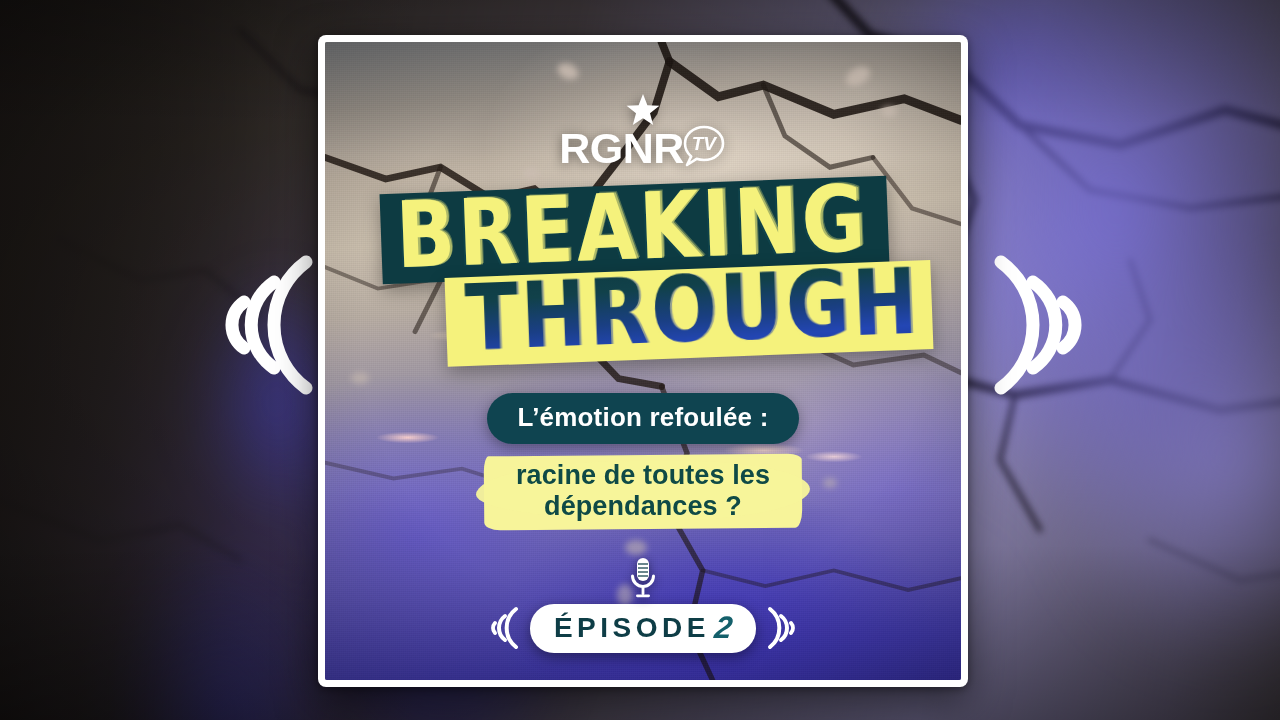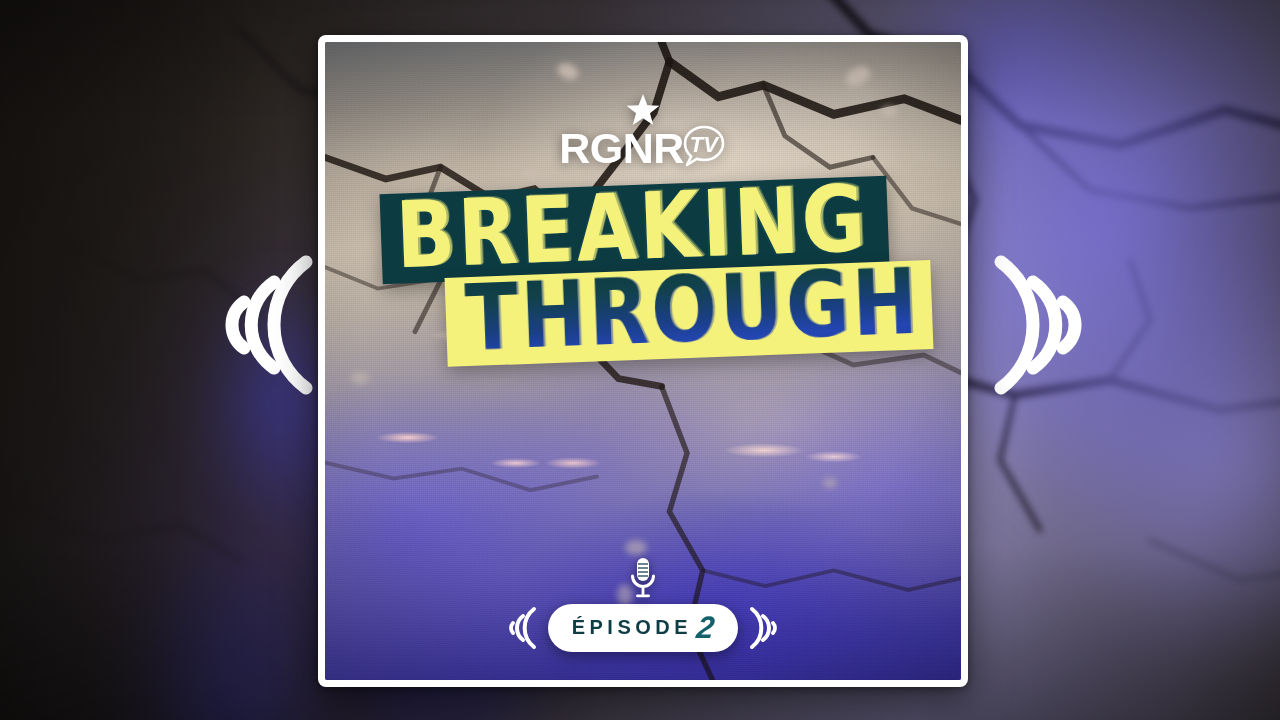--- a/index.html
+++ b/index.html
@@ -276,21 +276,21 @@
   #episode-row { display:flex; align-items:center; gap:7px; }
   #episode-pill {
     background:#ffffff;
     border-radius:24px;
     padding:8px 24px 9px;
     display:flex; align-items:center; gap:4px;
     box-shadow:0 4px 14px rgba(0,0,0,0.40);
   }
   #episode-label {
     color:#0e3d46;
-    font-size:20px;
+    font-size:28px;
     font-weight:bold;
     letter-spacing:4.5px;
   }
   #episode-number {
     color:#14606b;
     font-size:31px;
     font-weight:bold;
     font-style:italic;
     line-height:1;
     transform:skewX(-8deg);
@@ -392,34 +392,41 @@
       <div id="brand-logo">
         <svg width="34" height="32" viewBox="0 0 34 32" style="margin-bottom:1px;">
           <polygon points="17,0 21.4,11.2 33.4,11.7 24,19.2 27.2,31 17,24.2 6.8,31 10,19.2 0.6,11.7 12.6,11.2" fill="#ffffff"></polygon>
         </svg>
         <div id="brand-wordmark">
           <span>RGNR</span>
           <span style="position:relative;display:inline-block;width:46px;height:46px;margin-left:-3px;margin-top:-2px;">
             <svg width="46" height="46" viewBox="0 0 46 46" style="position:absolute;inset:0;">
               <path d="M23 2 C33.5 2 42 9.4 42 18.5 C42 27.6 33.5 35 23 35 C20.4 35 17.9 34.6 15.6 33.8 L6 40 L10.2 31.4 C6.4 28.2 4 23.7 4 18.5 C4 9.4 12.5 2 23 2 Z" fill="none" stroke="#ffffff" stroke-width="2.6" stroke-linejoin="round"></path>
             </svg>
-            <span style="position:absolute;left:0;right:0;top:9px;text-align:center;font-size:22px;font-style:italic;font-weight:bold;color:#ffffff;letter-spacing:0;">TV</span>
+            <span style="position:absolute;left:0;right:0;top:9px;text-align:center;font-size:19px;font-style:italic;font-weight:bold;color:#ffffff;letter-spacing:0;">TV</span>
           </span>
         </div>
       </div>
 
       <div id="title-block">
         <div class="slab" id="title-line1-slab">
           <span id="title-line1">BREAKING</span>
         </div>
         <div class="slab" id="title-line2-slab">
           <span id="title-line2">THROUGH</span>
         </div>
       </div>
 
+      <div id="subtitle-block">
+        <div id="subtitle-pill">L’émotion refoulée :</div>
+        <div id="subtitle-highlight">
+          <span class="sub-line">racine de toutes les</span>
+          <span class="sub-line">dépendances ?</span>
+        </div>
+      </div>
 
       <div id="episode-block">
         <svg id="mic-icon" width="34" height="44" viewBox="0 0 34 44">
           <g fill="#ffffff">
             <rect x="11" y="2" width="12" height="23" rx="6"></rect>
             <rect x="15.6" y="31" width="2.8" height="8" rx="1.2"></rect>
             <rect x="10" y="38.4" width="14" height="2.8" rx="1.4"></rect>
           </g>
           <g stroke="#16424c" stroke-width="1.5" opacity="0.85">
             <line x1="12" y1="8" x2="22" y2="8"></line>

